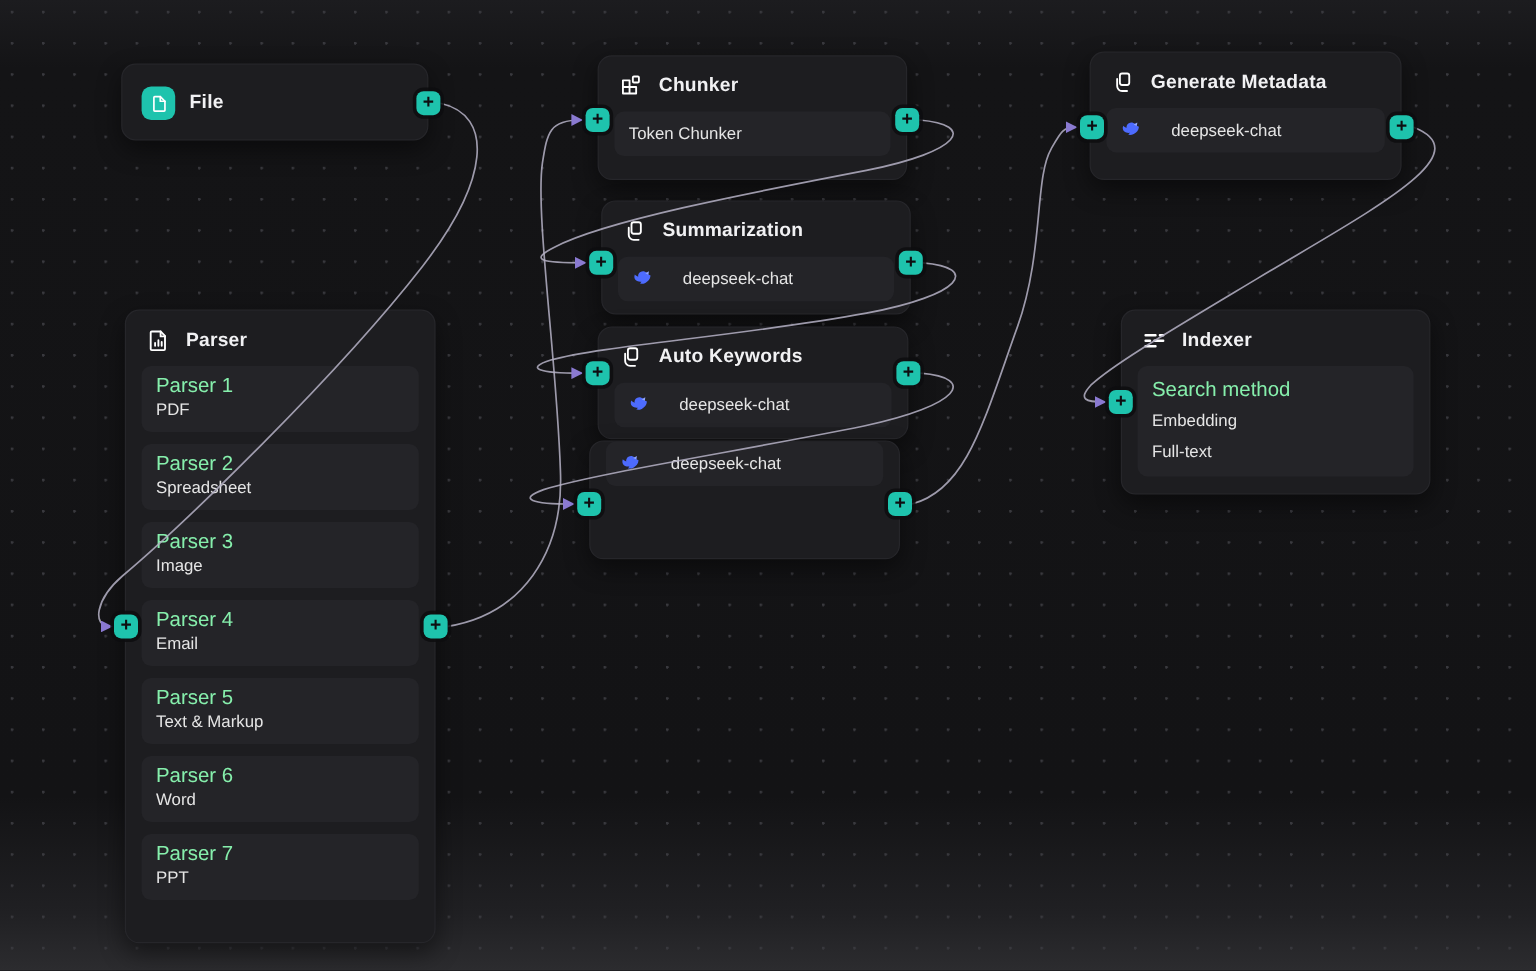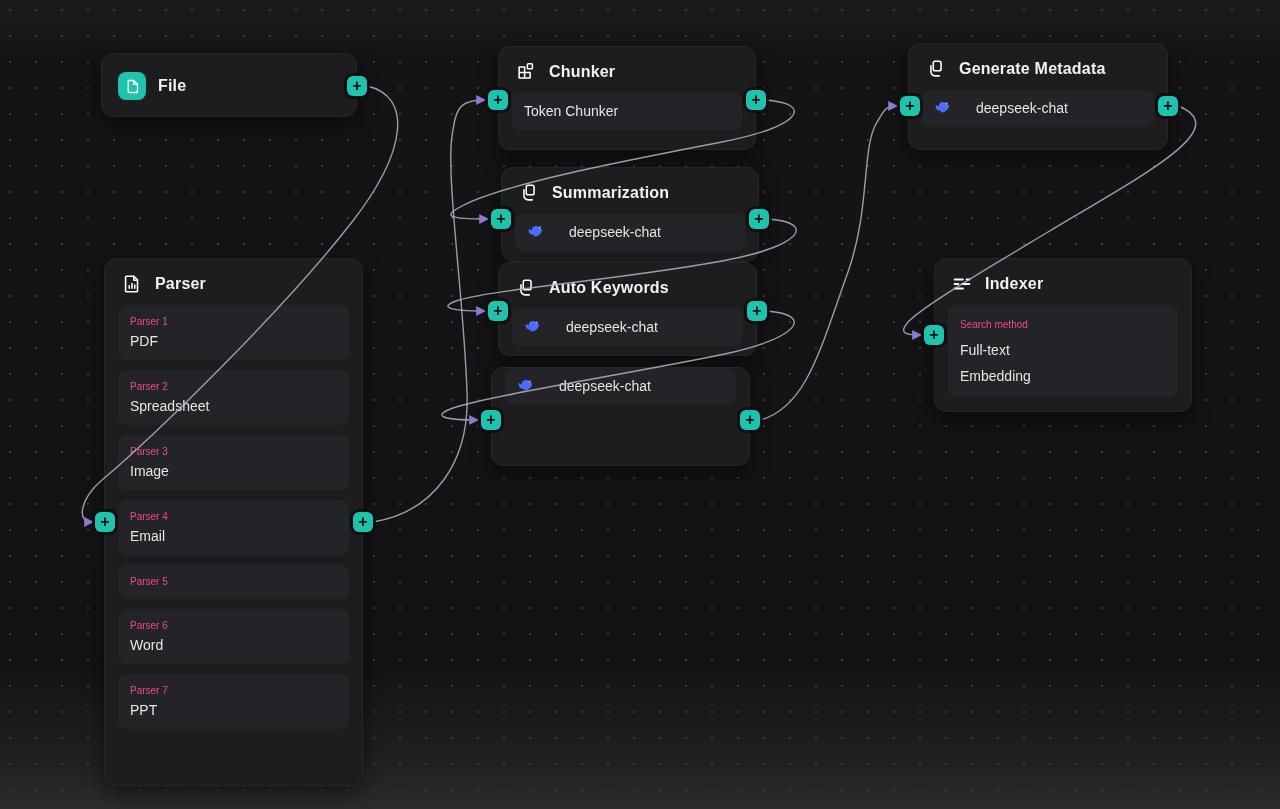--- a/index.html
+++ b/index.html
@@ -17,38 +17,38 @@
     box-shadow:0 8px 20px rgba(0,0,0,.45);z-index:1;box-sizing:border-box;
   }
   .node-header{display:flex;align-items:center;gap:12px;padding:14px 16px 10px 16px;}
   .node-title{color:#f1f1f3;font-size:16px;font-weight:700;letter-spacing:.2px;}
   .hicon{width:22px;height:22px;flex:0 0 auto;display:flex;align-items:center;justify-content:center;}
   .file-iconbox{width:28px;height:28px;border-radius:8px;background:#1ec3ad;display:flex;align-items:center;justify-content:center;flex:0 0 auto;}
   .items{padding:0 13px;}
   .item{
     background:#242428;border-radius:8px;padding:8px 12px;margin-bottom:10px;box-sizing:border-box;
   }
-  .item-label{color:#ec4899;font-size:10px;line-height:18px;}
+  .item-label{color:#86efac;font-size:17px;line-height:18px;}
   .item-value{color:#e5e5e5;font-size:14px;line-height:21px;}
   .item-row{display:flex;align-items:center;gap:25px;min-height:20px;}
   .plus{
     position:absolute;width:20px;height:20px;border-radius:6px;background:#1ec3ad;
     color:#0e0e11;font-size:16px;font-weight:700;line-height:19px;text-align:center;
     z-index:6;box-shadow:0 0 0 3px rgba(13,13,15,.85);cursor:pointer;user-select:none;
   }
   #edges{position:absolute;left:0;top:0;z-index:5;pointer-events:none;}
   #edges path.edge{fill:none;stroke:#b6b2c6;stroke-width:1.4;opacity:.85;}
 
   
   #node-file{left:101px;top:53px;width:256px;height:64px;}
   #node-file .node-header{padding:18px 16px;}
   #node-parser{left:104px;top:258px;width:259px;height:528px;}
   #node-chunker{left:498px;top:46px;width:258px;height:104px;}
   #node-summarization{left:501px;top:167px;width:258px;height:95px;}
-  #node-auto-keywords{left:498px;top:262px;width:259px;height:94px;}
+  #node-auto-keywords{left:498px;top:272px;width:259px;height:94px;}
   #node-auto-questions{left:491px;top:367px;width:259px;height:99px;}
   #node-generate-metadata{left:908px;top:43px;width:260px;height:107px;}
   #node-indexer{left:934px;top:258px;width:258px;height:154px;}
 
   
   #plus-file-out{left:347px;top:76px;}
   #plus-parser-in{left:95px;top:512px;}
   #plus-parser-out{left:353px;top:512px;}
   #plus-chunker-in{left:488px;top:90px;}
   #plus-chunker-out{left:746px;top:90px;}
@@ -104,20 +104,21 @@
       <div class="item">
         <div class="item-label">Parser 3</div>
         <div class="item-value">Image</div>
       </div>
       <div class="item">
         <div class="item-label">Parser 4</div>
         <div class="item-value">Email</div>
       </div>
       <div class="item">
         <div class="item-label">Parser 5</div>
+        <div class="item-value">Text &amp; Markup</div>
       </div>
       <div class="item">
         <div class="item-label">Parser 6</div>
         <div class="item-value">Word</div>
       </div>
       <div class="item">
         <div class="item-label">Parser 7</div>
         <div class="item-value">PPT</div>
       </div>
     </div>
@@ -237,22 +238,22 @@
       <span class="hicon">
         <svg class="glyph" width="22" height="22" viewBox="0 0 24 24" fill="none" stroke="#ffffff" stroke-width="2.2" stroke-linecap="round">
           <path d="M4 7h9M17 7h3M4 12h4M12 12h8M4 17h9"></path>
         </svg>
       </span>
       <span class="node-title">Indexer</span>
     </div>
     <div class="items">
       <div class="item">
         <div class="item-label" style="line-height:24px;">Search method</div>
+        <div class="item-value" style="line-height:26px;">Embedding</div>
         <div class="item-value" style="line-height:26px;">Full-text</div>
-        <div class="item-value" style="line-height:26px;">Embedding</div>
       </div>
     </div>
   </div>
 
   <svg id="edges" width="1280" height="809">
     <defs>
       <marker id="arrow" viewBox="0 0 10 10" refX="8" refY="5" markerWidth="7" markerHeight="7" orient="auto-start-reverse">
         <path d="M0 0L10 5L0 10z" fill="#9f8cf2"></path>
       </marker>
     </defs>

